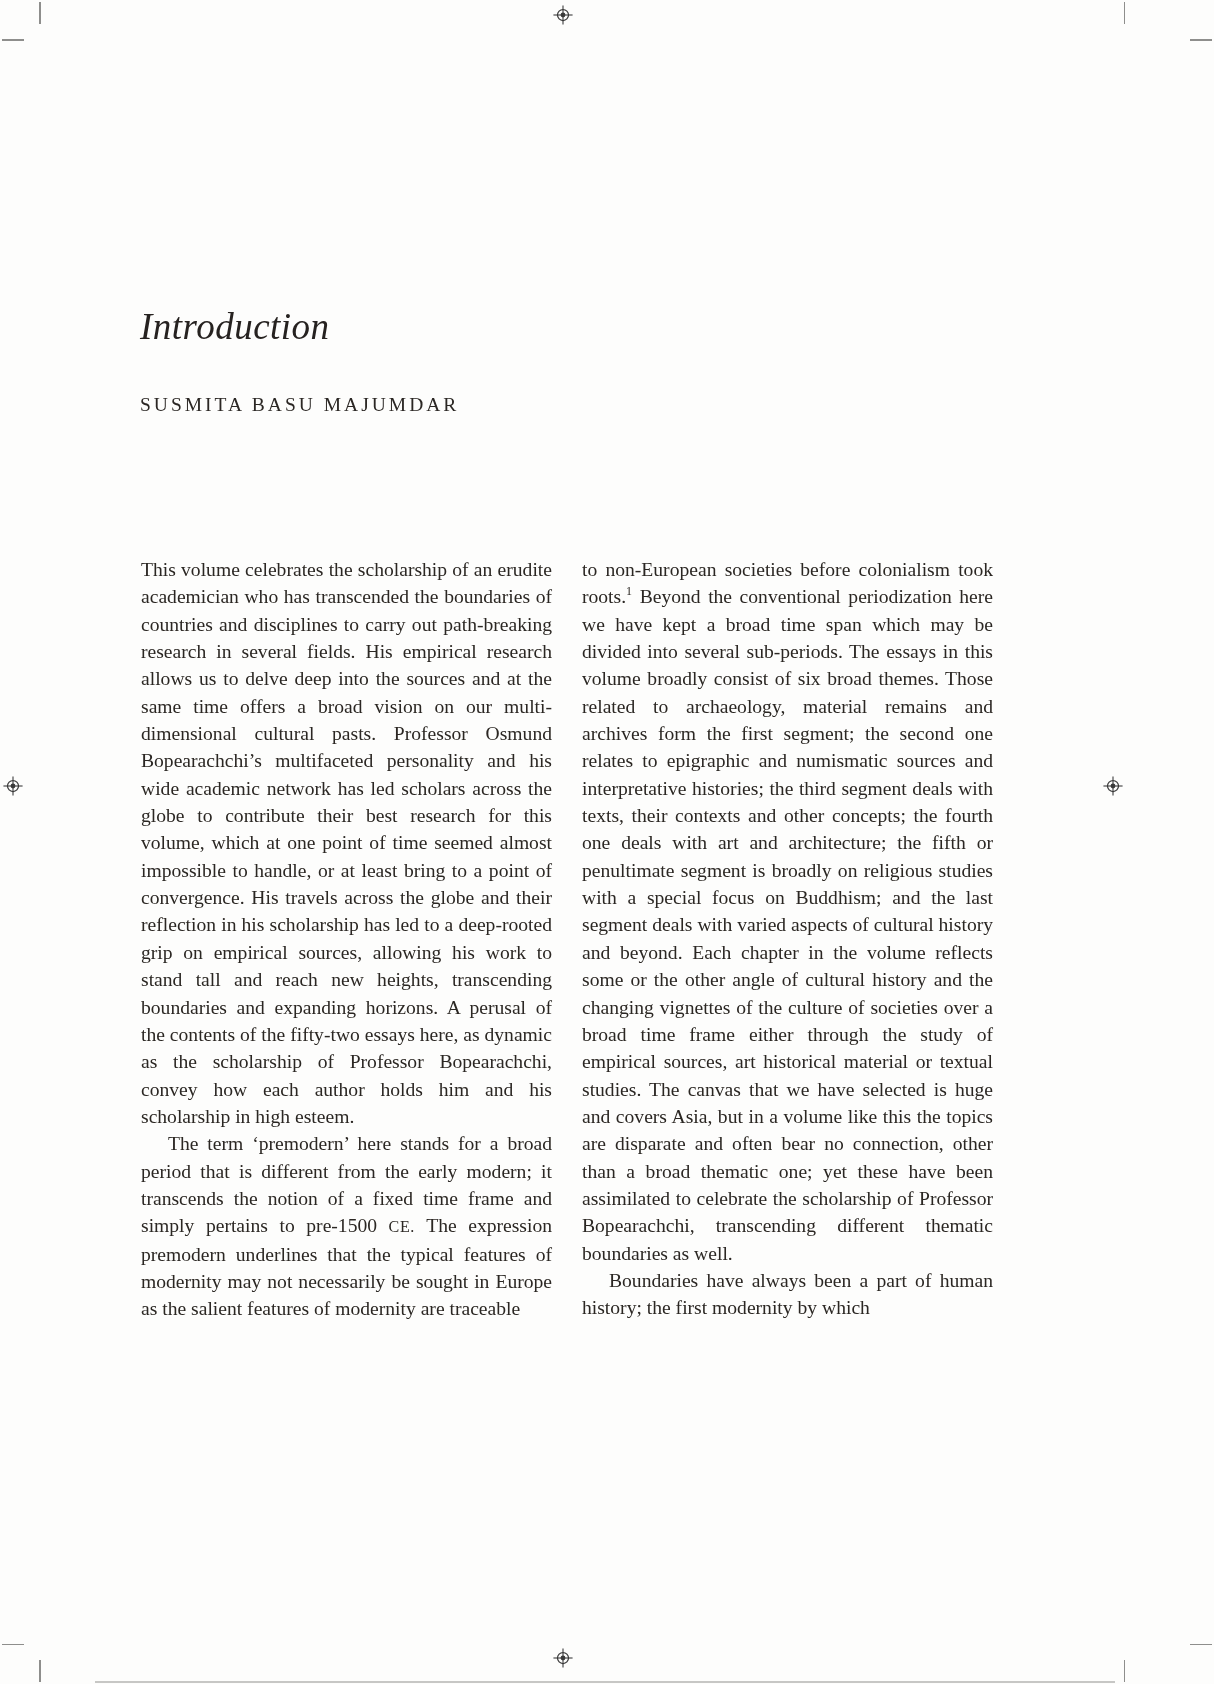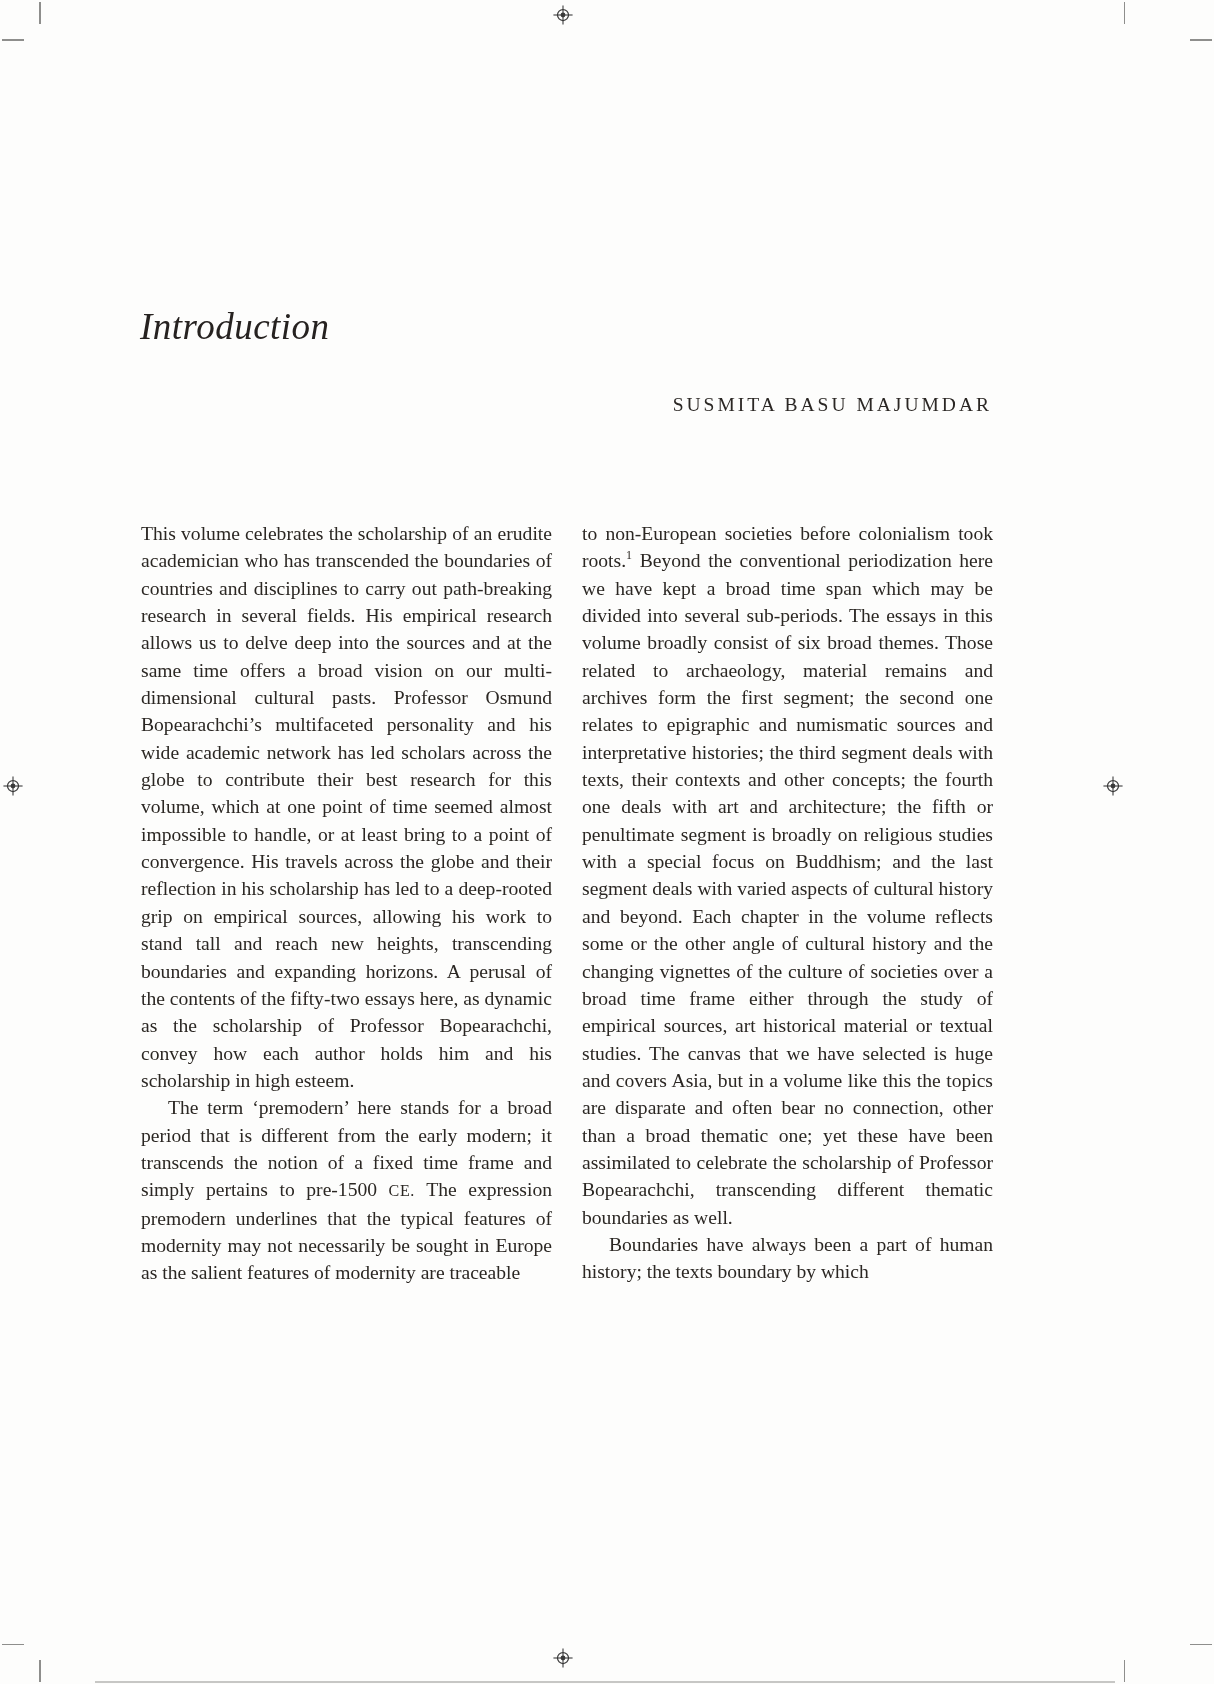--- a/index.html
+++ b/index.html
@@ -65,30 +65,30 @@
     font-weight: normal;
     font-size: 37px;
     color: #262220;
     letter-spacing: 0.5px;
   }
   .author {
     position: absolute;
     left: 140px;
     width: 852px;
     top: 394px;
-    text-align: right;
+    text-align: left;
     font-size: 19.5px;
     letter-spacing: 3px;
     color: #2b2724;
   }
 
   .columns {
     position: absolute;
     left: 141px;
-    top: 520px;
+    top: 556px;
     width: 852px;
     display: flex;
     gap: 30px;
   }
   .col {
     width: 411px;
     font-size: 19.6px;
     line-height: 27.35px;
     text-align: justify;
     color: #2b2723;
@@ -161,17 +161,17 @@
 
   <div class="columns">
 
     <div class="col">
       <p><span>This volume celebrates the scholarship of an erudite academician who has transcended the boundaries of countries and disciplines to carry out path-breaking research in several fields. His empirical research allows us to delve deep into the sources and at the same time offers a broad vision on our multi-dimensional cultural pasts. Professor Osmund Bopearachchi’s multifaceted personality and his wide academic network has led scholars across the globe to contribute their best research for this volume, which at one point of time seemed almost impossible to handle, or at least bring to a point of convergence. His travels across the globe and their reflection in his scholarship has led to a deep-rooted grip on empirical sources, allowing his work to stand tall and reach new heights, transcending boundaries and expanding horizons. A perusal of the contents of the fifty-two essays here, as dynamic as the scholarship of Professor Bopearachchi, convey how each author holds him and his scholarship in high esteem.</span></p>
       <p class="indent"><span>The term ‘premodern’ here stands for a broad period that is different from the early modern; it transcends the notion of a fixed time frame and simply pertains to pre-1500 </span><span class="sc">CE.</span><span> The expression premodern underlines that the typical features of modernity may not necessarily be sought in Europe as the salient features of modernity are traceable</span></p>
     </div>
 
     <div class="col">
       <p><span>to non-European societies before colonialism took roots.</span><sup class="fn">1</sup><span> Beyond the conventional periodization here we have kept a broad time span which may be divided into several sub-periods. The essays in this volume broadly consist of six broad themes. Those related to archaeology, material remains and archives form the first segment; the second one relates to epigraphic and numismatic sources and interpretative histories; the third segment deals with texts, their contexts and other concepts; the fourth one deals with art and architecture; the fifth or penultimate segment is broadly on religious studies with a special focus on Buddhism; and the last segment deals with varied aspects of cultural history and beyond. Each chapter in the volume reflects some or the other angle of cultural history and the changing vignettes of the culture of societies over a broad time frame either through the study of empirical sources, art historical material or textual studies. The canvas that we have selected is huge and covers Asia, but in a volume like this the topics are disparate and often bear no connection, other than a broad thematic one; yet these have been assimilated to celebrate the scholarship of Professor Bopearachchi, transcending different thematic boundaries as well.</span></p>
-      <p class="indent"><span>Boundaries have always been a part of human history; the texts boundary by which</span></p>
+      <p class="indent"><span>Boundaries have always been a part of human history; the first modernity by which</span></p>
     </div>
 
   </div>
 </div>
 
 </body></html>

